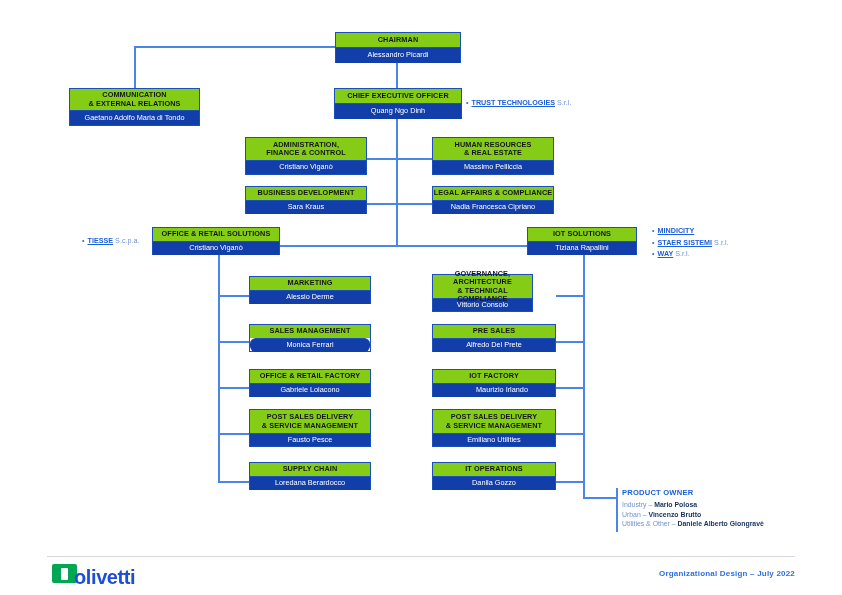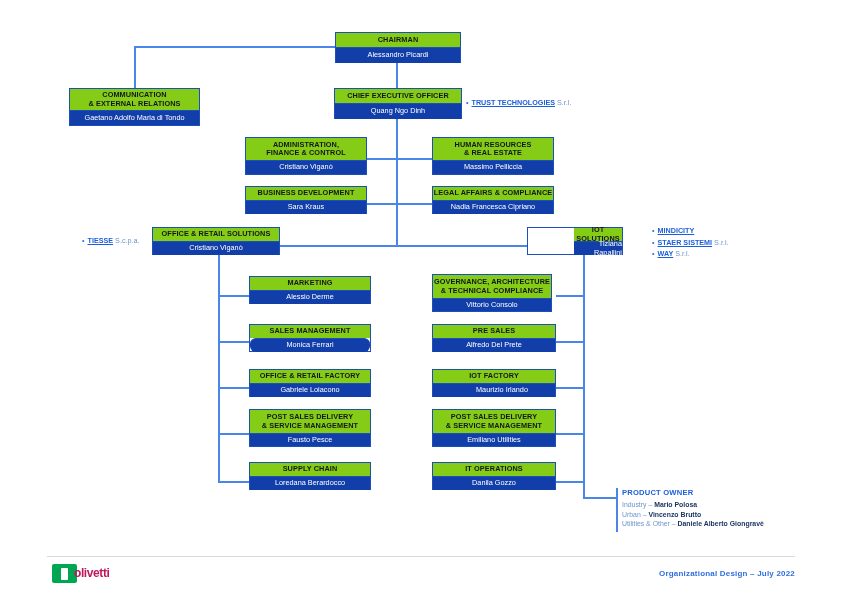--- a/index.html
+++ b/index.html
@@ -74,21 +74,21 @@
   #footer-rule{position:absolute;left:47px;top:556px;width:748px;height:1px;background:#d5d9de;}
   #logo{position:absolute;left:52px;top:564px;width:120px;height:20px;}
   #logo .mark{
     position:absolute;left:0;top:0;width:25px;height:19px;background:#00a651;border-radius:2px;
   }
   #logo .mark .bar{
     position:absolute;left:9px;top:3.5px;width:7px;height:12px;background:#ffffff;border-radius:1px;
   }
   #logo .word{
     position:absolute;left:22px;top:2px;
-    font-size:12px;font-weight:bold;color:#be185d;letter-spacing:-0.4px;
+    font-size:20px;font-weight:bold;color:#1d4ed8;letter-spacing:-0.4px;
     font-family:"Liberation Sans", sans-serif;
   }
   #footer-caption{
     position:absolute;right:47px;top:569px;
     font-size:8px;font-weight:bold;color:#2f6fe0;letter-spacing:.2px;
     white-space:nowrap;
   }
 </style>
 </head>
 <body>
@@ -175,21 +175,21 @@
     <div class="li">
       <span class="dot">•</span><b>TIESSE</b> <i>S.c.p.a.</i>
     </div>
   </div>
 
   <div class="box" style="left:152px;top:227px;width:128px;height:28px;">
     <div class="title t1" style="height:13px;">OFFICE &amp; RETAIL SOLUTIONS</div>
     <div class="name n1" style="height:14px;">Cristiano Viganò</div>
   </div>
 
-  <div class="box" style="left:527px;top:227px;width:96px;height:28px;padding-left:46px;">
+  <div class="box" style="left:527px;top:227px;width:110px;height:28px;">
     <div class="title t1" style="height:13px;">IOT SOLUTIONS</div>
     <div class="name n1" style="height:14px;">Tiziana Rapallini</div>
   </div>
 
   <div class="sidelist" style="left:652px;top:225px;">
     <div class="li">
       <span class="dot">•</span><b>MINDICITY</b> <i></i>
     </div>
     <div class="li">
       <span class="dot">•</span><b>STAER SISTEMI</b> <i>S.r.l.</i>
@@ -218,21 +218,21 @@
     <div class="title t1" style="height:23px;white-space:pre-line;">POST SALES DELIVERY
 &amp; SERVICE MANAGEMENT</div>
     <div class="name n1" style="height:13px;">Fausto Pesce</div>
   </div>
 
   <div class="box" style="left:249px;top:462px;width:122px;height:28px;">
     <div class="title t1" style="height:13px;">SUPPLY CHAIN</div>
     <div class="name n1" style="height:14px;">Loredana Berardocco</div>
   </div>
 
-  <div class="box" style="left:432px;top:274px;width:120px;height:38px;">
+  <div class="box" style="left:432px;top:274px;width:101px;height:38px;">
     <div class="title t1" style="height:23px;white-space:pre-line;">GOVERNANCE, ARCHITECTURE
 &amp; TECHNICAL COMPLIANCE</div>
     <div class="name n1" style="height:13px;">Vittorio Consolo</div>
   </div>
 
   <div class="box" style="left:432px;top:324px;width:124px;height:28px;">
     <div class="title t1" style="height:13px;">PRE SALES</div>
     <div class="name n1" style="height:14px;">Alfredo Del Prete</div>
   </div>
 

